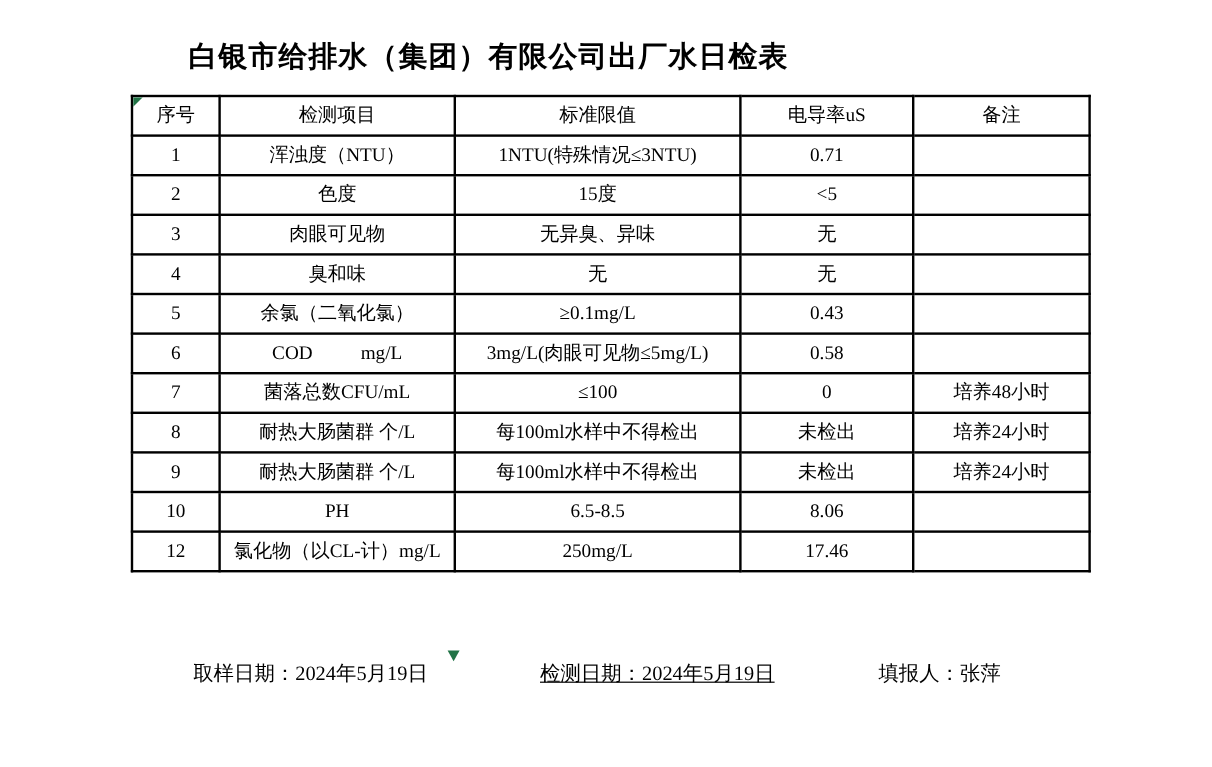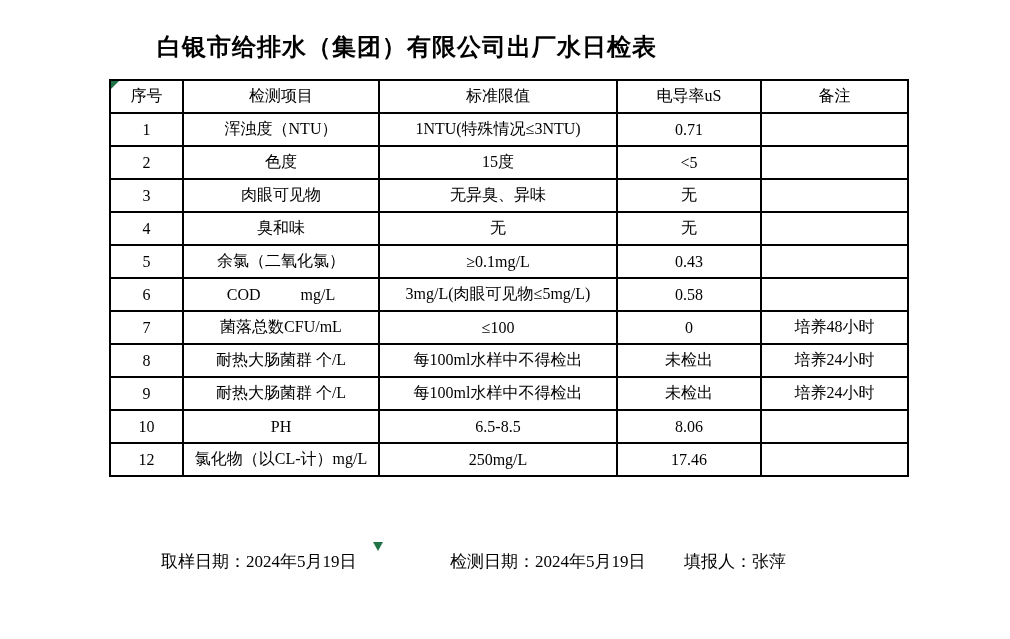--- a/index.html
+++ b/index.html
@@ -61,22 +61,22 @@
     border-top:9px solid #217346;
   }
   .footer {
     position:absolute;
     top:550px; left:0;
     width:1010px;
     font-size:17px;
   }
   .footer span { position:absolute; white-space:nowrap; }
   .footer .sample-date { left:161px; }
-  .footer .test-date   { left:450px; }
-  .footer .reporter    { left:684px;text-align:right; }
+  .footer .test-date   { left:450px;text-decoration:underline; }
+  .footer .reporter    { left:732px;text-align:right; }
 </style>
 </head>
 <body>
 
 <div class="page-title">白银市给排水（集团）有限公司出厂水日检表</div>
 
 <table class="report">
   <colgroup>
     <col class="c-no">
       <col class="c-item">

